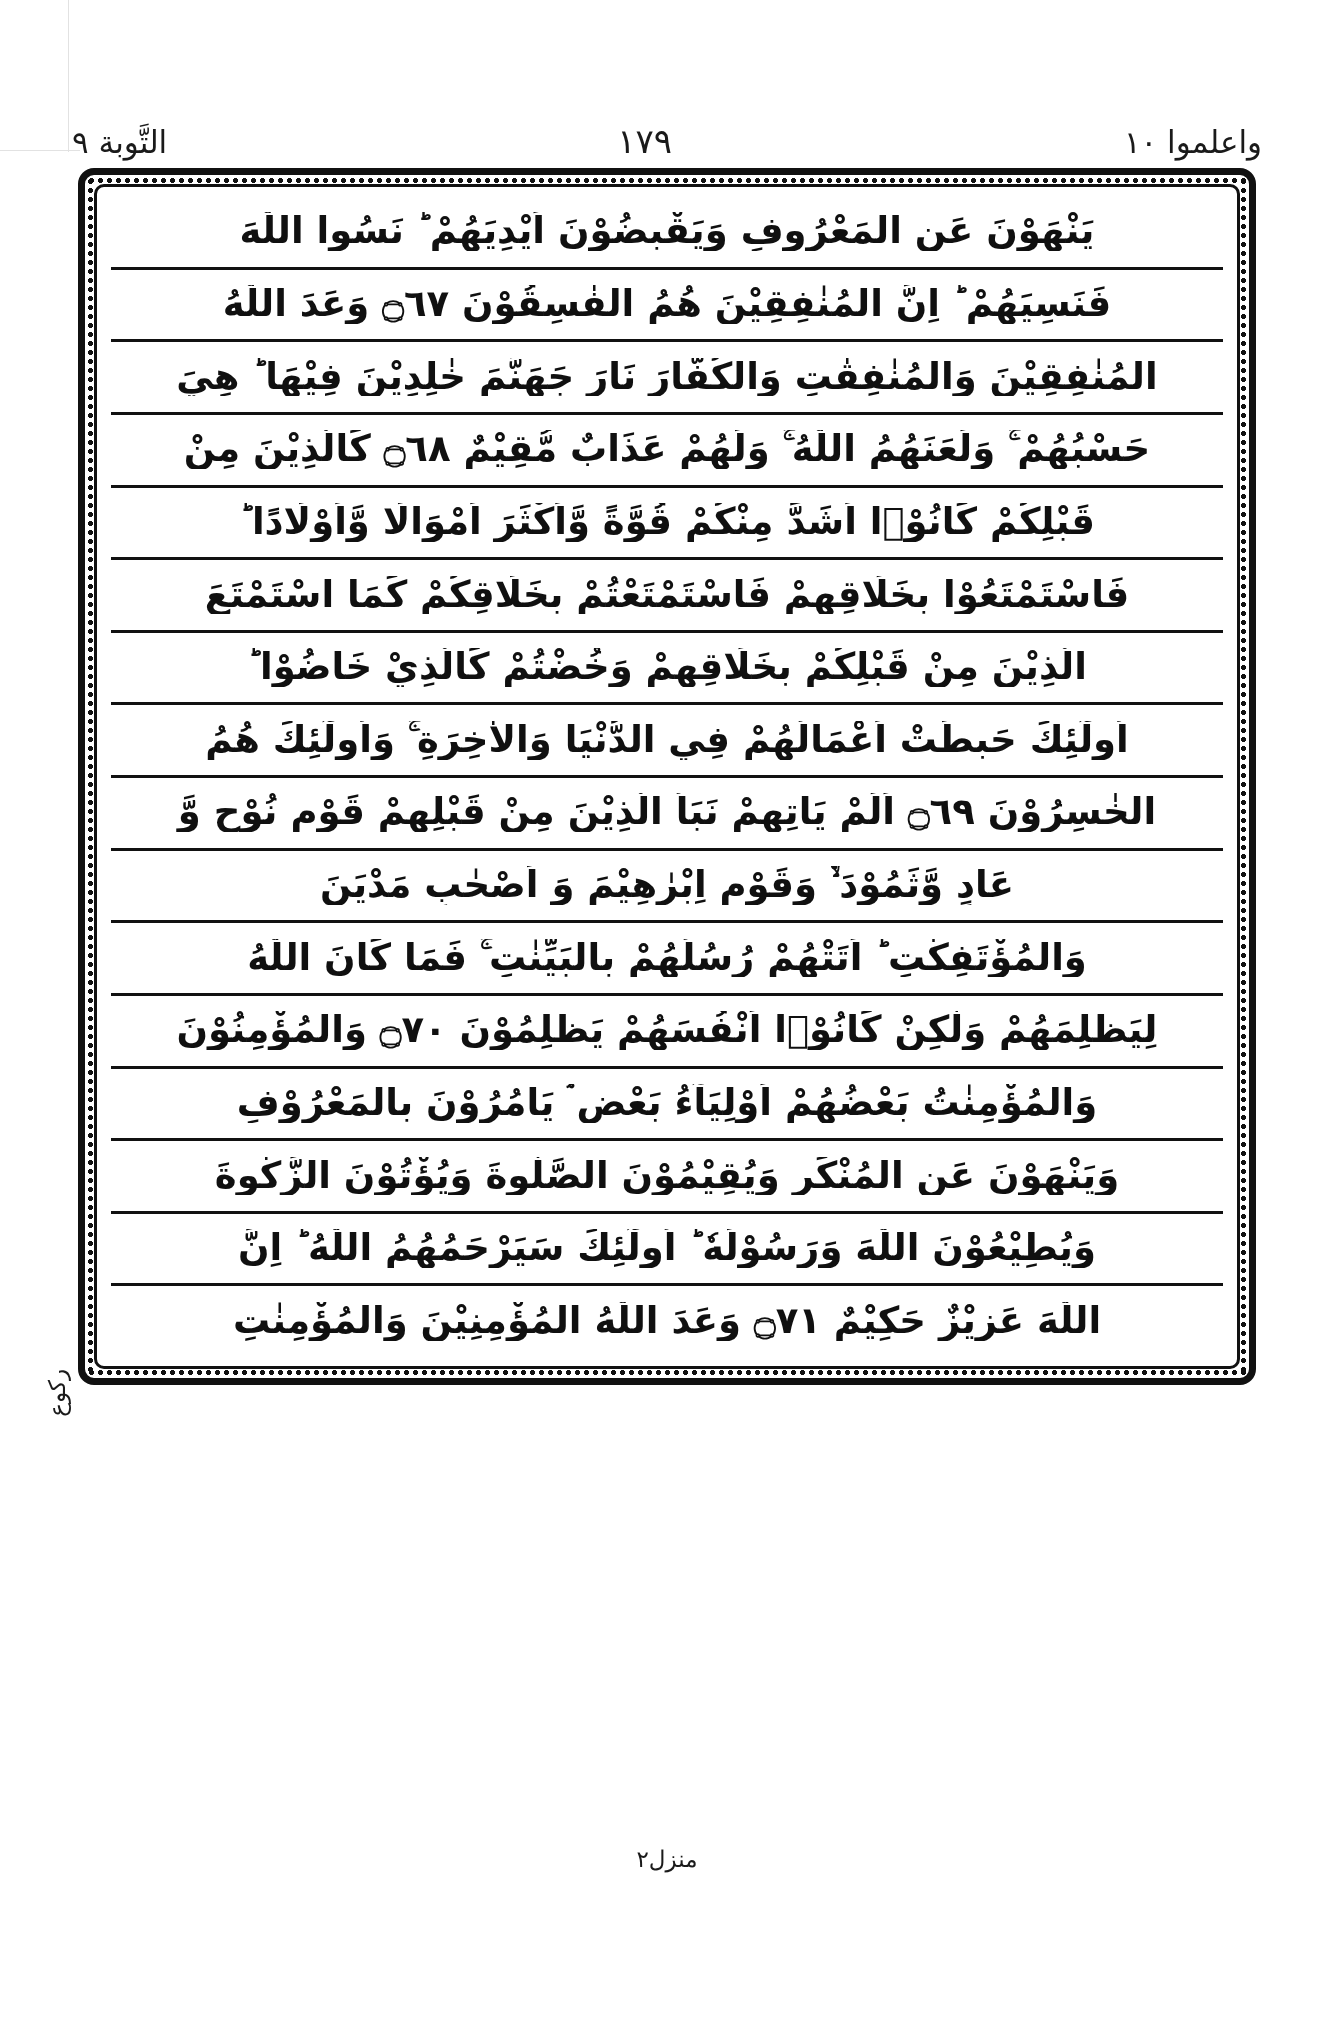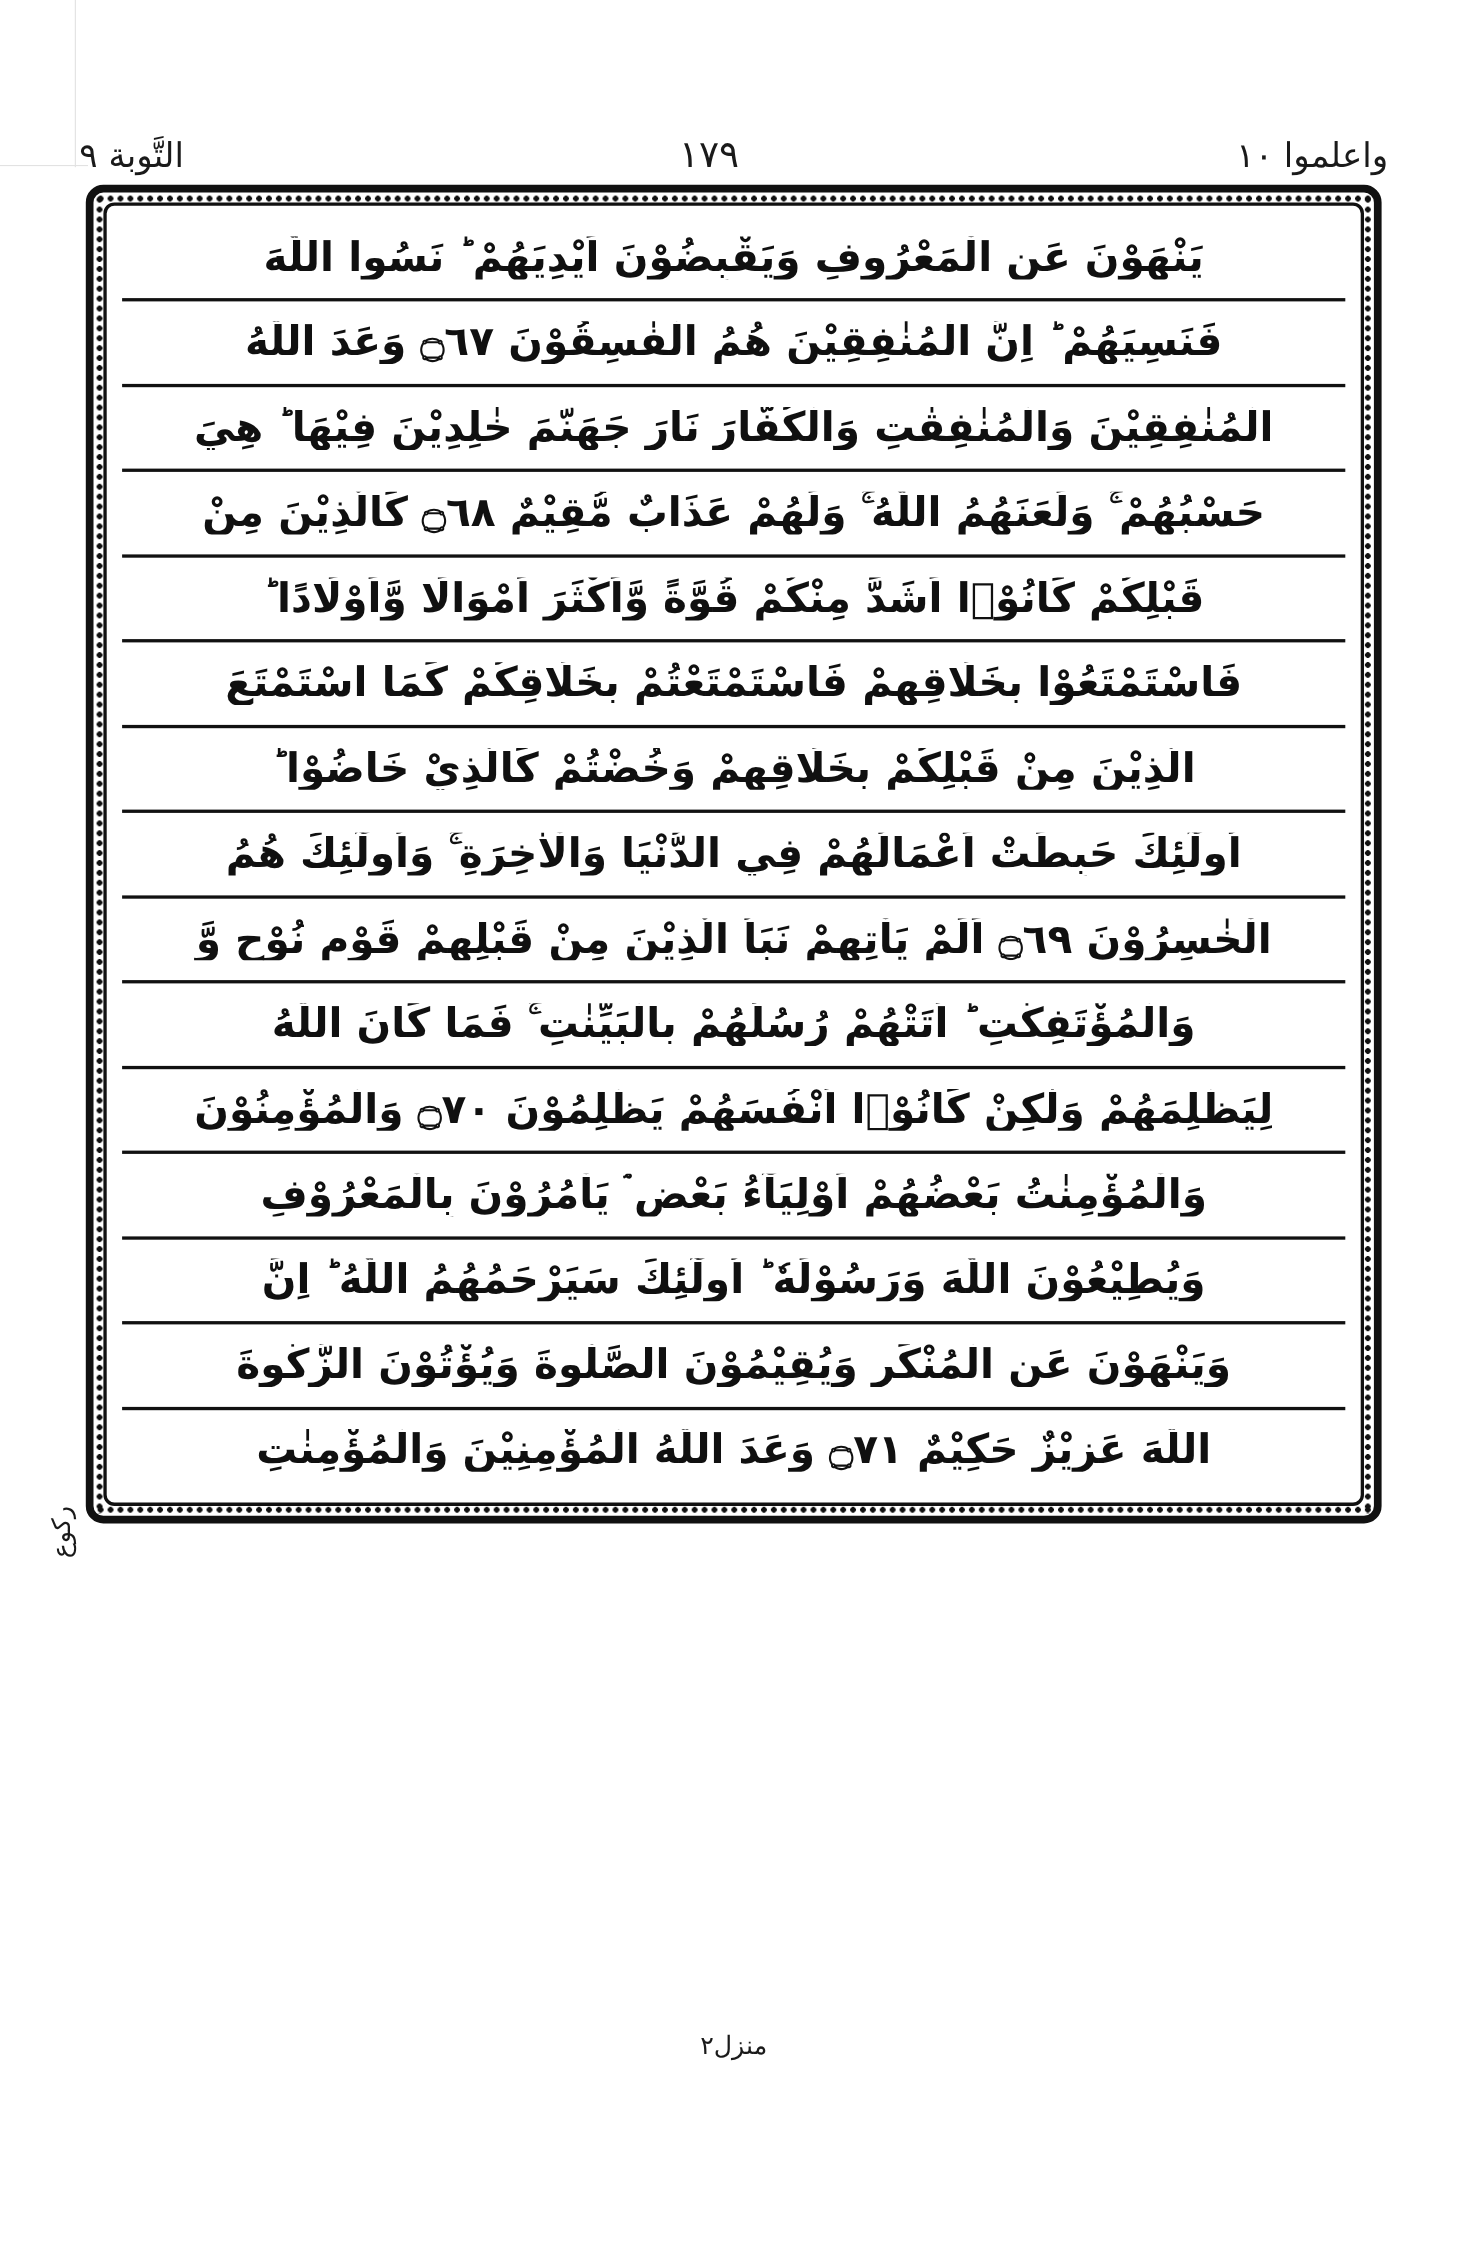--- a/index.html
+++ b/index.html
@@ -215,33 +215,36 @@
       <div class="ayah-line">
         <div class="ayah-text">الَّذِيْنَ مِنْ قَبْلِكُمْ بِخَلَاقِهِمْ وَخُضْتُمْ كَالَّذِيْ خَاضُوْا ؕ</div>
       </div>
       <div class="ayah-line">
         <div class="ayah-text">اُولٰٓئِكَ حَبِطَتْ اَعْمَالُهُمْ فِي الدُّنْيَا وَالْاٰخِرَةِ ۚ وَاُولٰٓئِكَ هُمُ</div>
       </div>
       <div class="ayah-line">
         <div class="ayah-text">الْخٰسِرُوْنَ ۝٦٩ اَلَمْ يَاْتِهِمْ نَبَاُ الَّذِيْنَ مِنْ قَبْلِهِمْ قَوْمِ نُوْحٍ وَّ</div>
       </div>
       <div class="ayah-line">
+        <div class="ayah-text">عَادٍ وَّثَمُوْدَ ۙ۬ وَقَوْمِ اِبْرٰهِيْمَ وَ اَصْحٰبِ مَدْيَنَ</div>
+      </div>
+      <div class="ayah-line">
         <div class="ayah-text">وَالْمُؤْتَفِكٰتِ ؕ اَتَتْهُمْ رُسُلُهُمْ بِالْبَيِّنٰتِ ۚ فَمَا كَانَ اللّٰهُ</div>
       </div>
       <div class="ayah-line">
         <div class="ayah-text">لِيَظْلِمَهُمْ وَلٰكِنْ كَانُوْۤا اَنْفُسَهُمْ يَظْلِمُوْنَ ۝٧٠ وَالْمُؤْمِنُوْنَ</div>
       </div>
       <div class="ayah-line">
         <div class="ayah-text">وَالْمُؤْمِنٰتُ بَعْضُهُمْ اَوْلِيَآءُ بَعْضٍ ۘ يَاْمُرُوْنَ بِالْمَعْرُوْفِ</div>
       </div>
       <div class="ayah-line">
+        <div class="ayah-text">وَيَنْهَوْنَ عَنِ الْمُنْكَرِ وَيُقِيْمُوْنَ الصَّلٰوةَ وَيُؤْتُوْنَ الزَّكٰوةَ</div>
+      </div>
+      <div class="ayah-line">
         <div class="ayah-text">وَيُطِيْعُوْنَ اللّٰهَ وَرَسُوْلَهٗ ؕ اُولٰٓئِكَ سَيَرْحَمُهُمُ اللّٰهُ ؕ اِنَّ</div>
-      </div>
-      <div class="ayah-line">
-        <div class="ayah-text">وَيَنْهَوْنَ عَنِ الْمُنْكَرِ وَيُقِيْمُوْنَ الصَّلٰوةَ وَيُؤْتُوْنَ الزَّكٰوةَ</div>
       </div>
       <div class="ayah-line">
         <div class="ayah-text">اللّٰهَ عَزِيْزٌ حَكِيْمٌ ۝٧١ وَعَدَ اللّٰهُ الْمُؤْمِنِيْنَ وَالْمُؤْمِنٰتِ</div>
       </div>
 
     </div>
   </div>
 </div>
 
 <div class="side-marker">

